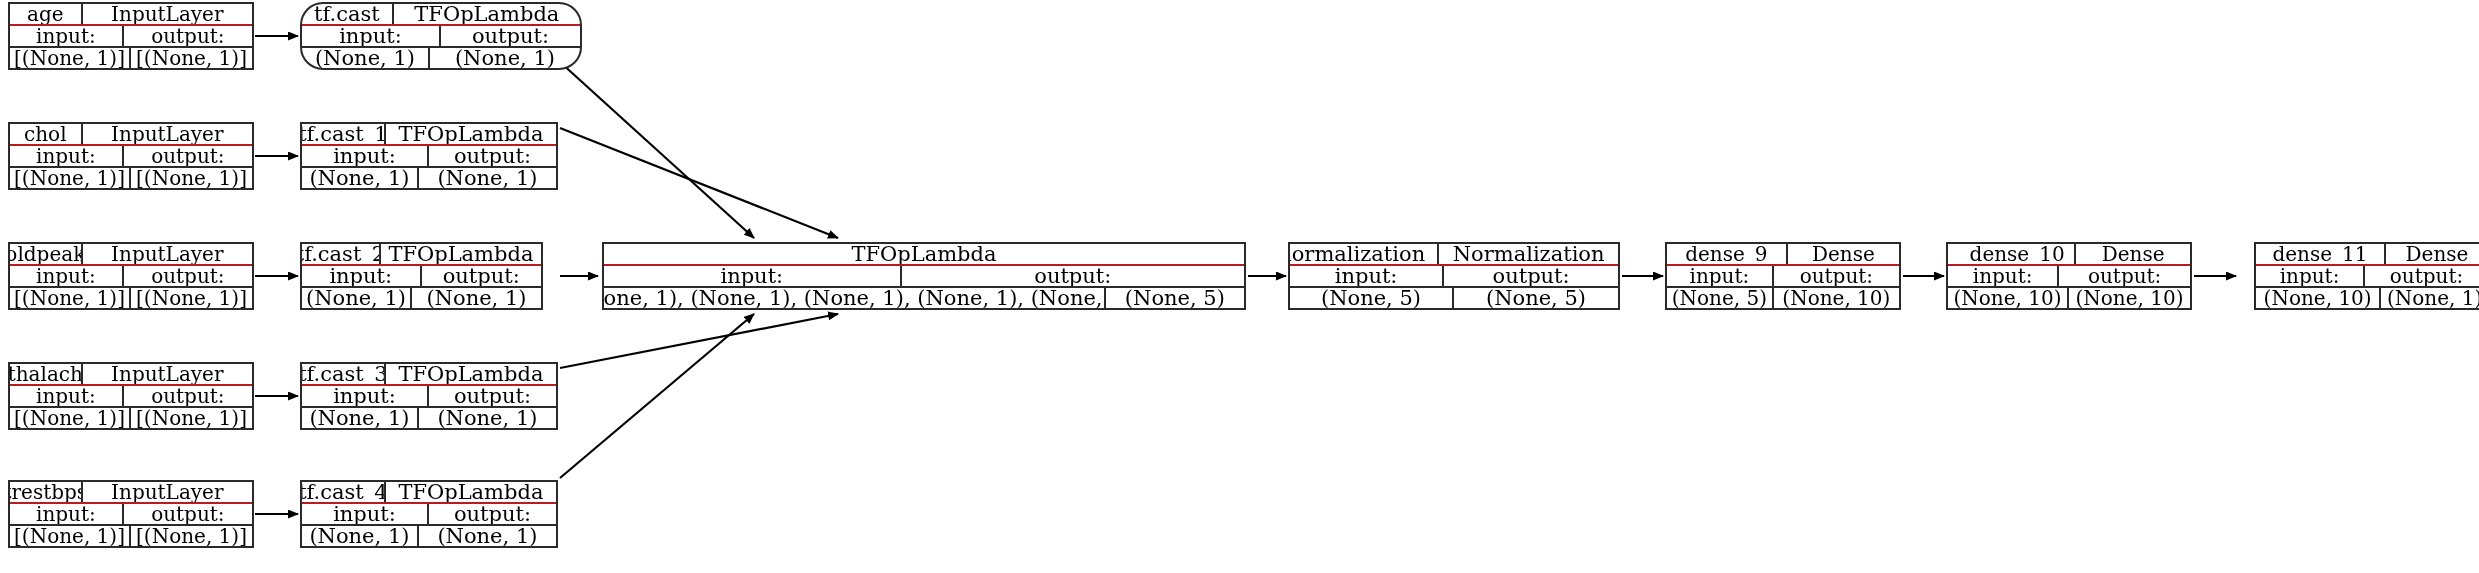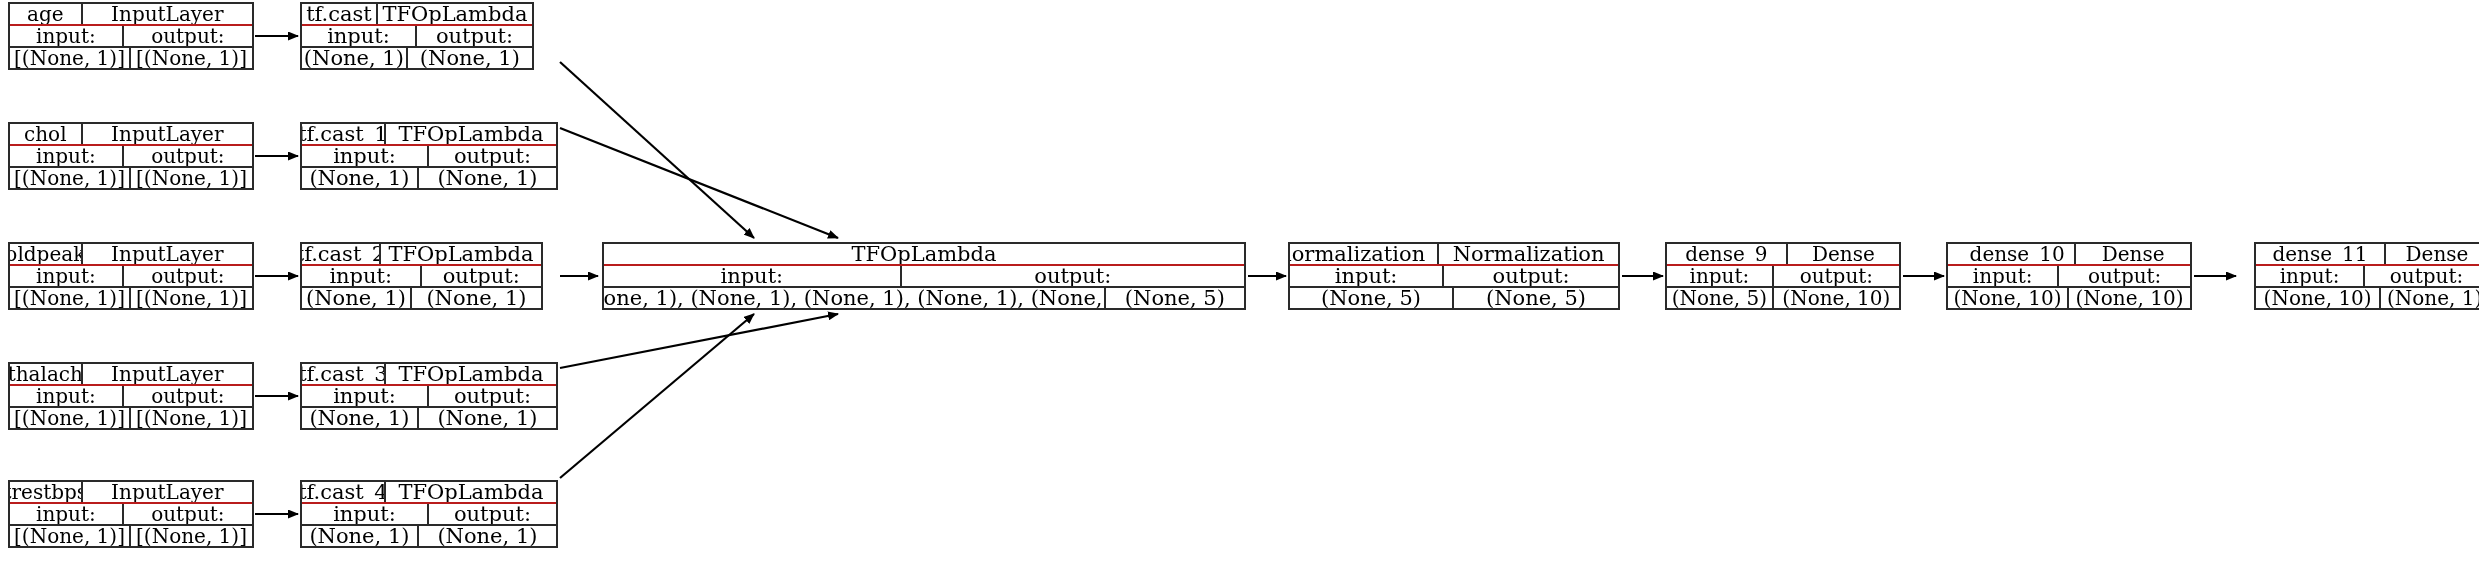--- a/index.html
+++ b/index.html
@@ -93,21 +93,21 @@
         </div>
         <div class="row r2">
           <div class="cell sep" style="flex: 0 0 47%;">input:</div>
           <div class="cell" style="flex: 1 1 auto;">output:</div>
         </div>
         <div class="row r3">
           <div class="cell sep" style="flex: 0 0 50%;">[(None, 1)]</div>
           <div class="cell" style="flex: 1 1 auto;">[(None, 1)]</div>
         </div>
       </div>
-      <div class="node" style="left: 300px; top: 2px; width: 234px; height: 68px;">
+      <div class="node" style="left: 300px; top: 2px; width: 282px; height: 68px; border-radius: 23px;">
         <div class="row r1">
           <div class="cell sep" style="flex: 0 0 33%;">tf.cast</div>
           <div class="cell" style="flex: 1 1 auto;">TFOpLambda</div>
         </div>
         <div class="row r2">
           <div class="cell sep" style="flex: 0 0 50%;">input:</div>
           <div class="cell" style="flex: 1 1 auto;">output:</div>
         </div>
         <div class="row r3">
           <div class="cell sep" style="flex: 0 0 46%;">(None, 1)</div>

